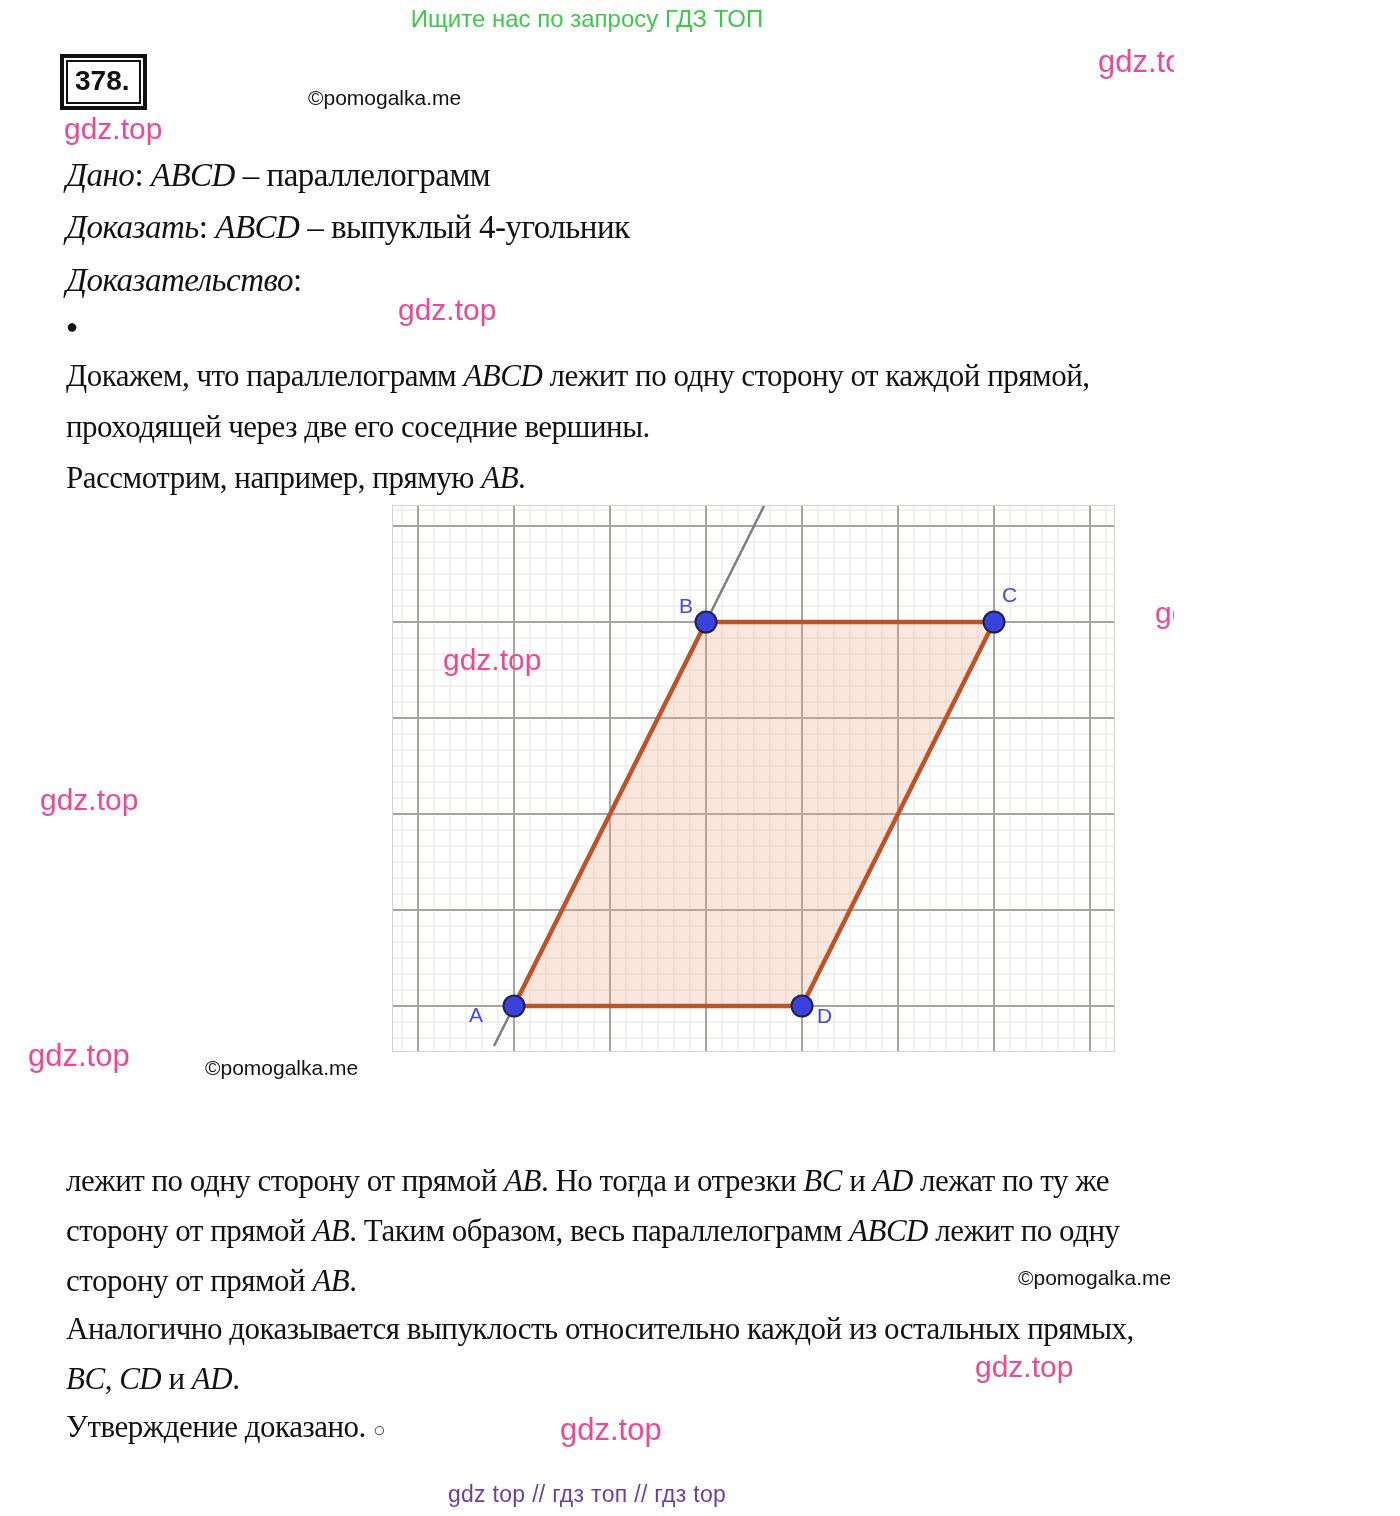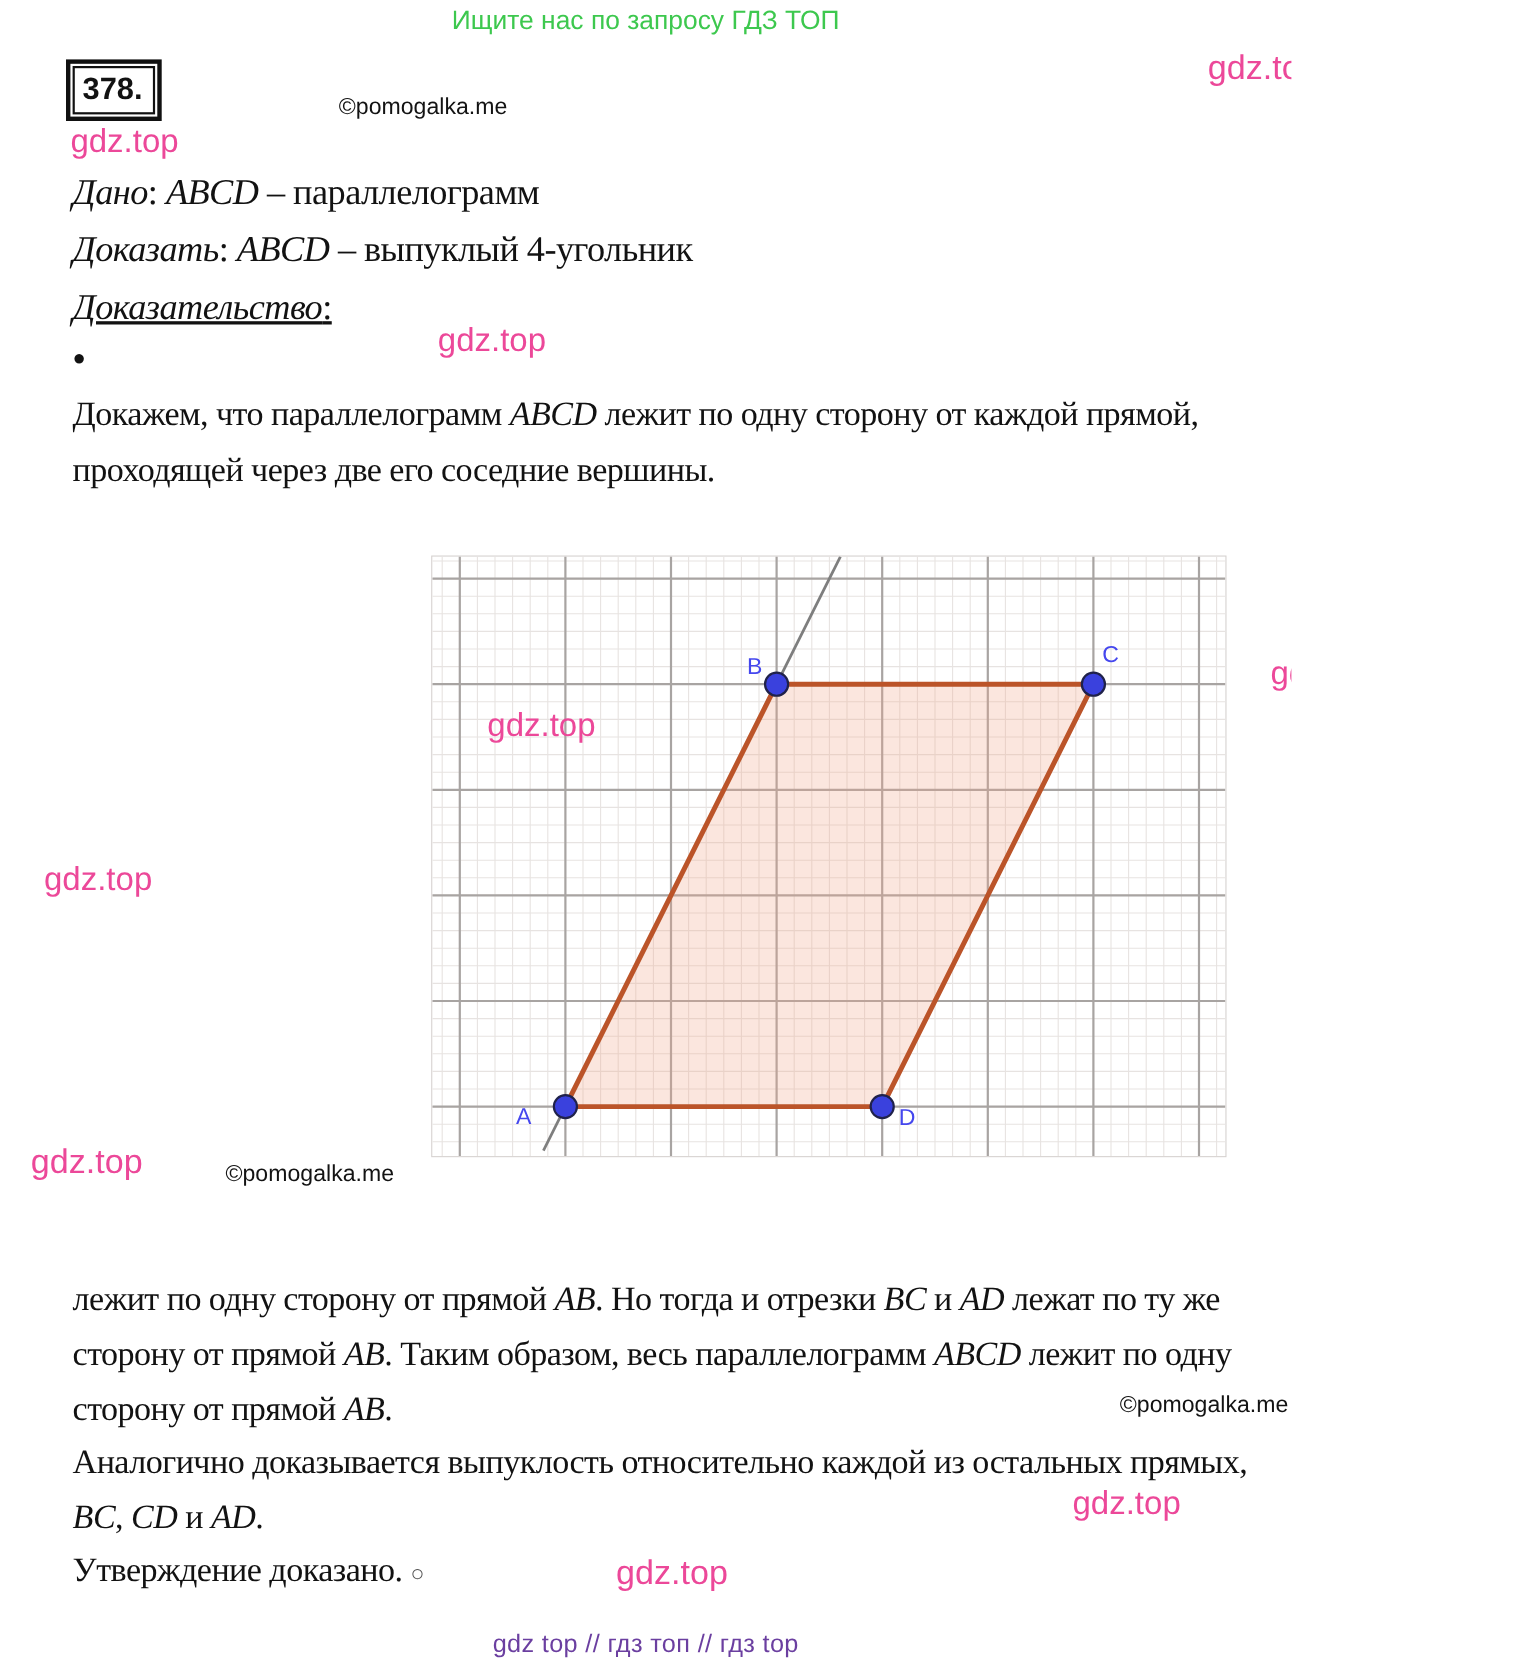--- a/index.html
+++ b/index.html
@@ -32,27 +32,28 @@
   <div class="abs numbox">
     <div class="numbox-inner">378.</div>
   </div>
 
   <div class="abs cp" style="left:308px; top:86px;">©pomogalka.me</div>
   <div class="abs wm wm-lg" style="left:1098px; top:44px;">gdz.top</div>
   <div class="abs wm" style="left:64px; top:112px;">gdz.top</div>
 
   <div class="abs serifline head" style="left:66px; top:156px;"><span class="i">Дано</span><span class="">: </span><span class="m">ABCD</span><span class=""> – параллелограмм</span></div>
   <div class="abs serifline head" style="left:66px; top:208px;"><span class="i">Доказать</span><span class="">: </span><span class="m">ABCD</span><span class=""> – выпуклый 4-угольник</span></div>
-  <div class="abs serifline head" style="left:66px; top:261px;text-decoration:underline;"><span class="i">Доказательство</span><span class="">:</span></div>
+  <div class="abs serifline head" style="left:66px; top:261px;"><span class="i">Доказательство</span><span class="">:</span></div>
 
   <div class="abs wm" style="left:398px; top:293px;">gdz.top</div>
   <div class="abs bullet" style="left:66px; top:315px;">●</div>
 
   <div class="abs serifline" style="left:66px; top:357px;"><span class="">Докажем, что параллелограмм </span><span class="m">ABCD</span><span class=""> лежит по одну сторону от каждой прямой,</span></div>
   <div class="abs serifline" style="left:66px; top:408px;"><span class="">проходящей через две его соседние вершины.</span></div>
+  <div class="abs serifline" style="left:66px; top:459px;"><span class="">Рассмотрим, например, прямую </span><span class="m">AB</span><span class="">.</span></div>
 
   <div class="abs figwrap">
     <svg id="fig-svg" width="721" height="545" xmlns="http://www.w3.org/2000/svg">
         <line x1="9" y1="0" x2="9" y2="545" stroke="#e7e3e1" stroke-width="1"></line>
         <line x1="25" y1="0" x2="25" y2="545" stroke="#e7e3e1" stroke-width="1"></line>
         <line x1="41" y1="0" x2="41" y2="545" stroke="#e7e3e1" stroke-width="1"></line>
         <line x1="57" y1="0" x2="57" y2="545" stroke="#e7e3e1" stroke-width="1"></line>
         <line x1="73" y1="0" x2="73" y2="545" stroke="#e7e3e1" stroke-width="1"></line>
         <line x1="89" y1="0" x2="89" y2="545" stroke="#e7e3e1" stroke-width="1"></line>
         <line x1="105" y1="0" x2="105" y2="545" stroke="#e7e3e1" stroke-width="1"></line>

